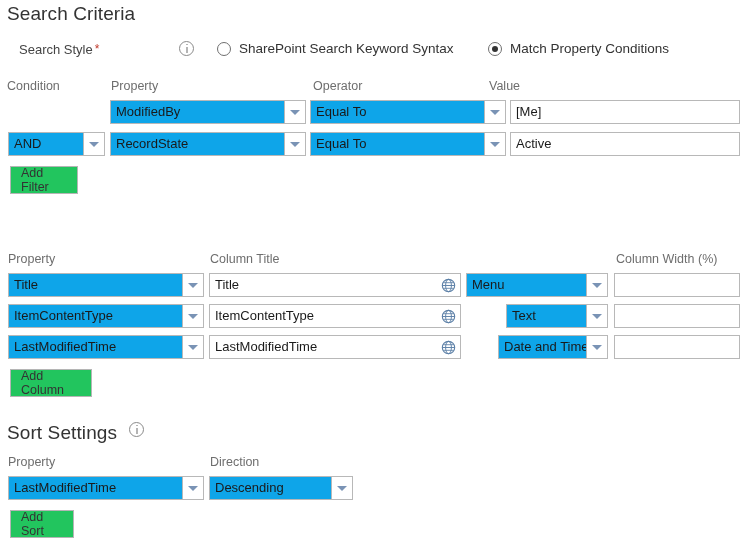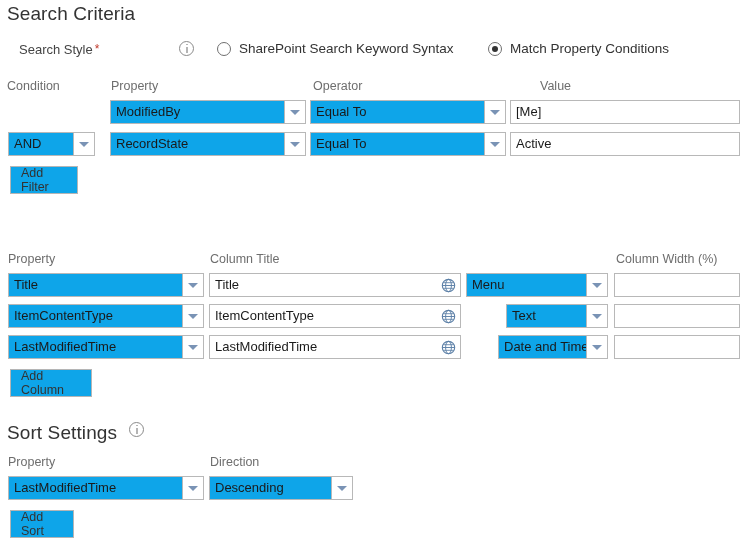--- a/index.html
+++ b/index.html
@@ -150,21 +150,21 @@
     font-size: 13.5px;
     color: #333333;
     white-space: nowrap;
     text-align: right;
   }
 
   
   .btn {
     position: absolute;
     border: 1px solid #b5b5b5;
-    background: #0ea5e9;
+    background: #22c55e;
     font-family: "Liberation Sans", sans-serif;
     font-size: 12.5px;
     color: #333333;
     height: 28px;
     display: flex;
     align-items: center;
     justify-content: center;
     padding: 0 10px;
     cursor: pointer;
   }
@@ -192,41 +192,41 @@
   </div>
 
   <div class="radio-row" style="left:488px; top:41px;">
     <span class="radio-outer checked"></span>
     <span class="radio-label">Match Property Conditions</span>
   </div>
 
   <div class="field-label" style="left:7px; top:79px;">Condition</div>
   <div class="field-label" style="left:111px; top:79px;">Property</div>
   <div class="field-label" style="left:313px; top:79px;">Operator</div>
-  <div class="field-label" style="left:540px; top:79px;">Value</div>
+  <div class="field-label" style="left:489px; top:79px;">Value</div>
 
   <div class="combobox" style="left:110px; top:100px; width:196px;">
     <div class="cb-text">ModifiedBy</div>
     <div class="cb-btn">
       <span class="cb-arrow"></span>
     </div>
   </div>
 
   <div class="combobox" style="left:310px; top:100px; width:196px;">
     <div class="cb-text">Equal To</div>
     <div class="cb-btn">
       <span class="cb-arrow"></span>
     </div>
   </div>
 
   <div class="inputbox" style="left:510px; top:100px; width:230px;">
     <span class="val">[Me]</span>
   </div>
 
-  <div class="combobox" style="left:8px; top:132px; width:87px;">
+  <div class="combobox" style="left:8px; top:132px; width:97px;">
     <div class="cb-text">AND</div>
     <div class="cb-btn">
       <span class="cb-arrow"></span>
     </div>
   </div>
 
   <div class="combobox" style="left:110px; top:132px; width:196px;border-radius:6px;">
     <div class="cb-text">RecordState</div>
     <div class="cb-btn">
       <span class="cb-arrow"></span>

